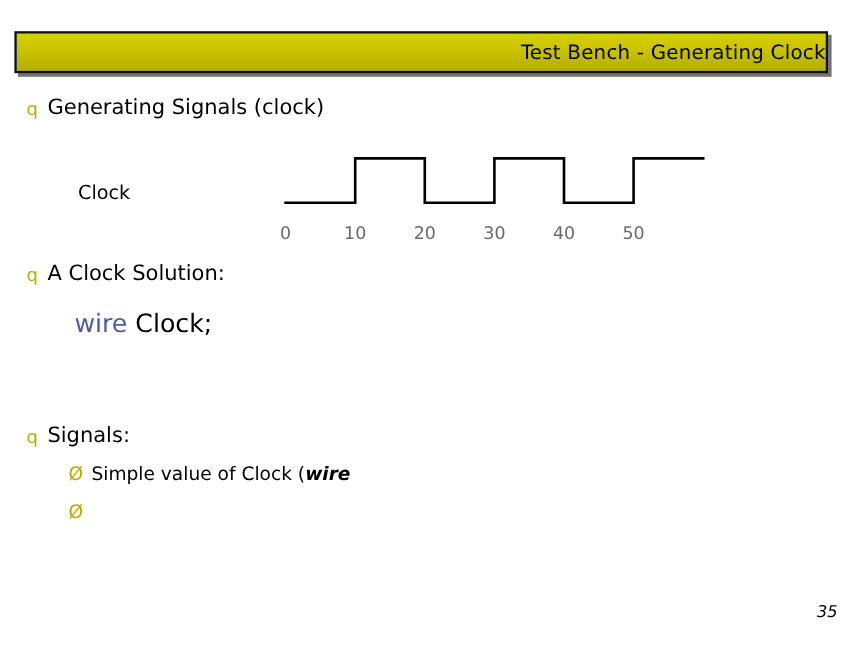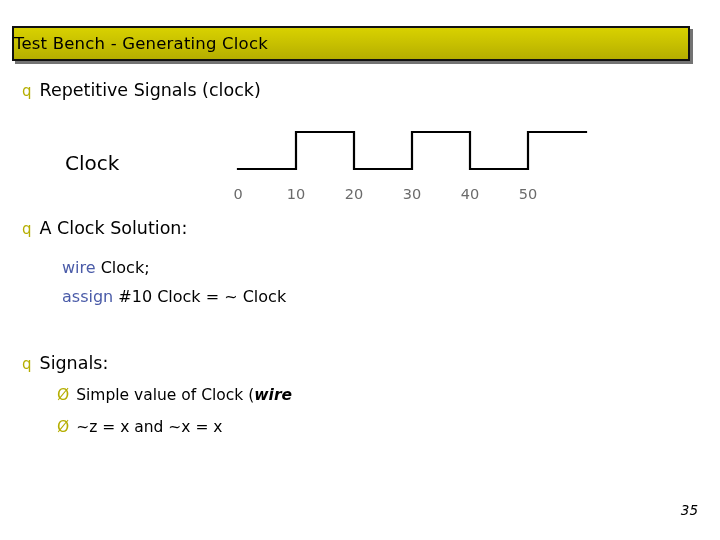--- a/index.html
+++ b/index.html
@@ -28,21 +28,21 @@
     left: 12px;
     top: 26px;
     width: 678px;
     height: 35px;
     background: linear-gradient(to bottom, #d8d100 0%, #c9c200 45%, #b5ae00 100%);
     border: 2px solid #111111;
     box-sizing: border-box;
     box-shadow: 3px 3px 0 rgba(0,0,0,0.55);
     display: flex;
     align-items: center;
-    justify-content: flex-start;
+    justify-content: flex-end;
   }
   .title-text {
     font-size: 16.5px;
     color: #000000;
     letter-spacing: 0.2px;
     white-space: nowrap;
   }
 
   
   .bullet {
@@ -67,37 +67,37 @@
 
   #bullet-repetitive { left: 22px; top: 80px; }
   #bullet-solution   { left: 22px; top: 218px; }
   #bullet-caution    { left: 22px; top: 353px; }
 
   
   .clock-label {
     position: absolute;
     left: 65px;
     top: 151px;
-    font-size: 20px;
+    font-size: 16px;
     color: #000000;
   }
 
   
   .waveform {
     position: absolute;
     left: 212px;
     top: 122px;
     width: 400px;
     height: 85px;
   }
 
   
   .code-line {
     position: absolute;
-    font-size: 16px;
+    font-size: 21px;
     color: #000000;
     white-space: nowrap;
   }
   #code-line-0 { left: 62px; top: 258px; }
   #code-line-1 { left: 62px; top: 287px; }
   .kw { color: #4a5ba8; }
 
   
   .subbullet {
     position: absolute;
@@ -136,21 +136,21 @@
 <body>
 
 <div class="slide">
 
   <div class="title-bar">
     <span class="title-text">Test Bench - Generating Clock</span>
   </div>
 
   <div class="bullet" id="bullet-repetitive">
     <span class="bullet-marker">q</span>
-    <span class="bullet-text">Repetitive Signals (clock)</span>
+    <span class="bullet-text">Generating Signals (clock)</span>
   </div>
 
   <div class="clock-label">Clock</div>
 
   <svg class="waveform" viewBox="0 0 400 85">
     <g fill="none" stroke="#000000" stroke-width="2.2" stroke-linecap="square">
       <path d="M 26 47 L 84 47 L 84 10 L 142 10 L 142 47 L 200 47 L 200 10 L 258 10 L 258 47 L 316 47 L 316 10 L 374 10"></path>
     </g>
     <g font-family="DejaVu Sans, sans-serif" font-size="14.5" fill="#6b6b6b">
       <text x="26" y="77" text-anchor="middle">0</text>
@@ -163,35 +163,31 @@
   </svg>
 
   <div class="bullet" id="bullet-solution">
     <span class="bullet-marker">q</span>
     <span class="bullet-text">A Clock Solution:</span>
   </div>
 
   <div class="code-line" id="code-line-0">
     <span class="kw">wire</span><span> Clock;</span>
   </div>
-  <div class="code-line" id="code-line-1">
-    <span class="kw">assign</span><span> #10 Clock = ~ Clock</span>
-  </div>
 
   <div class="bullet" id="bullet-caution">
     <span class="bullet-marker">q</span>
     <span class="bullet-text">Signals:</span>
   </div>
 
   <div class="subbullet" id="subbullet-0">
     <span class="subbullet-marker">Ø</span>
     <span class="subbullet-text">Simple value of Clock (</span>
       <span class="subbullet-text ital-bold">wire</span>
   </div>
 
   <div class="subbullet" id="subbullet-1">
     <span class="subbullet-marker">Ø</span>
-    <span class="subbullet-text">~z = x and ~x = x</span>
   </div>
 
   <div class="page-number">35</div>
 
 </div>
 
 </body></html>

